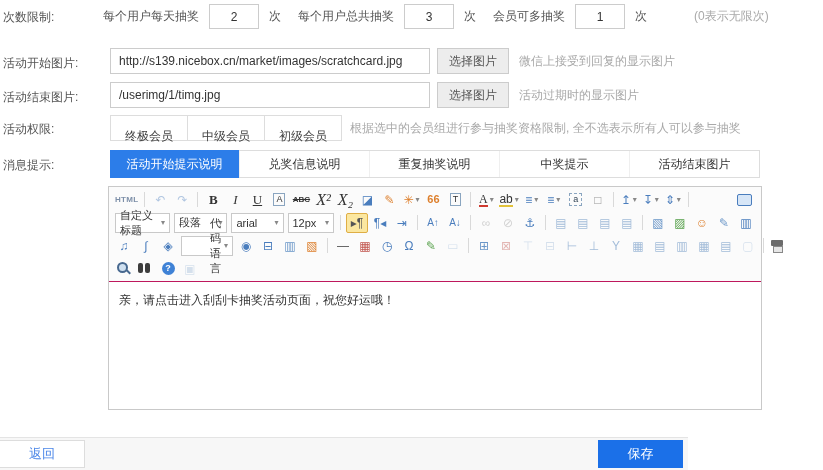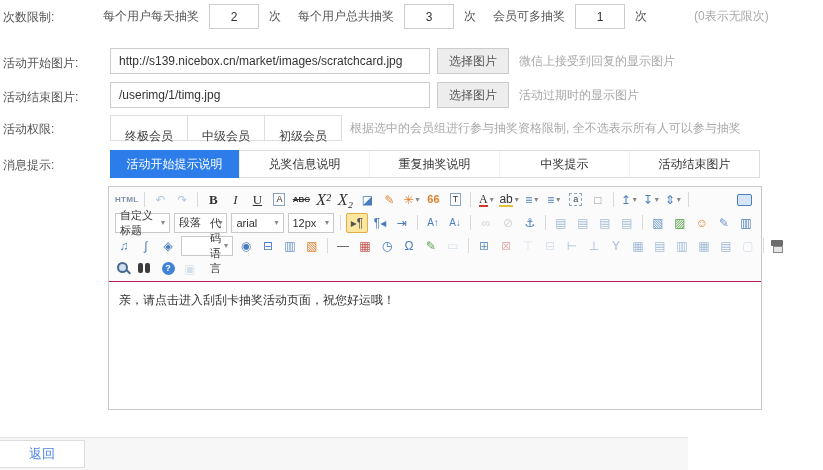--- a/index.html
+++ b/index.html
@@ -411,15 +411,16 @@
           <span class="tbi pale dis">
             <span class="g">▣</span>
           </span>
         </div>
     </div>
     <div class="ed-body">亲，请点击进入刮刮卡抽奖活动页面，祝您好运哦！</div>
   </div>
 
   <div class="footer">
     <button class="back-btn">返回</button>
+    <button class="save-btn">保存</button>
   </div>
 
 </div>
 
 </body></html>

